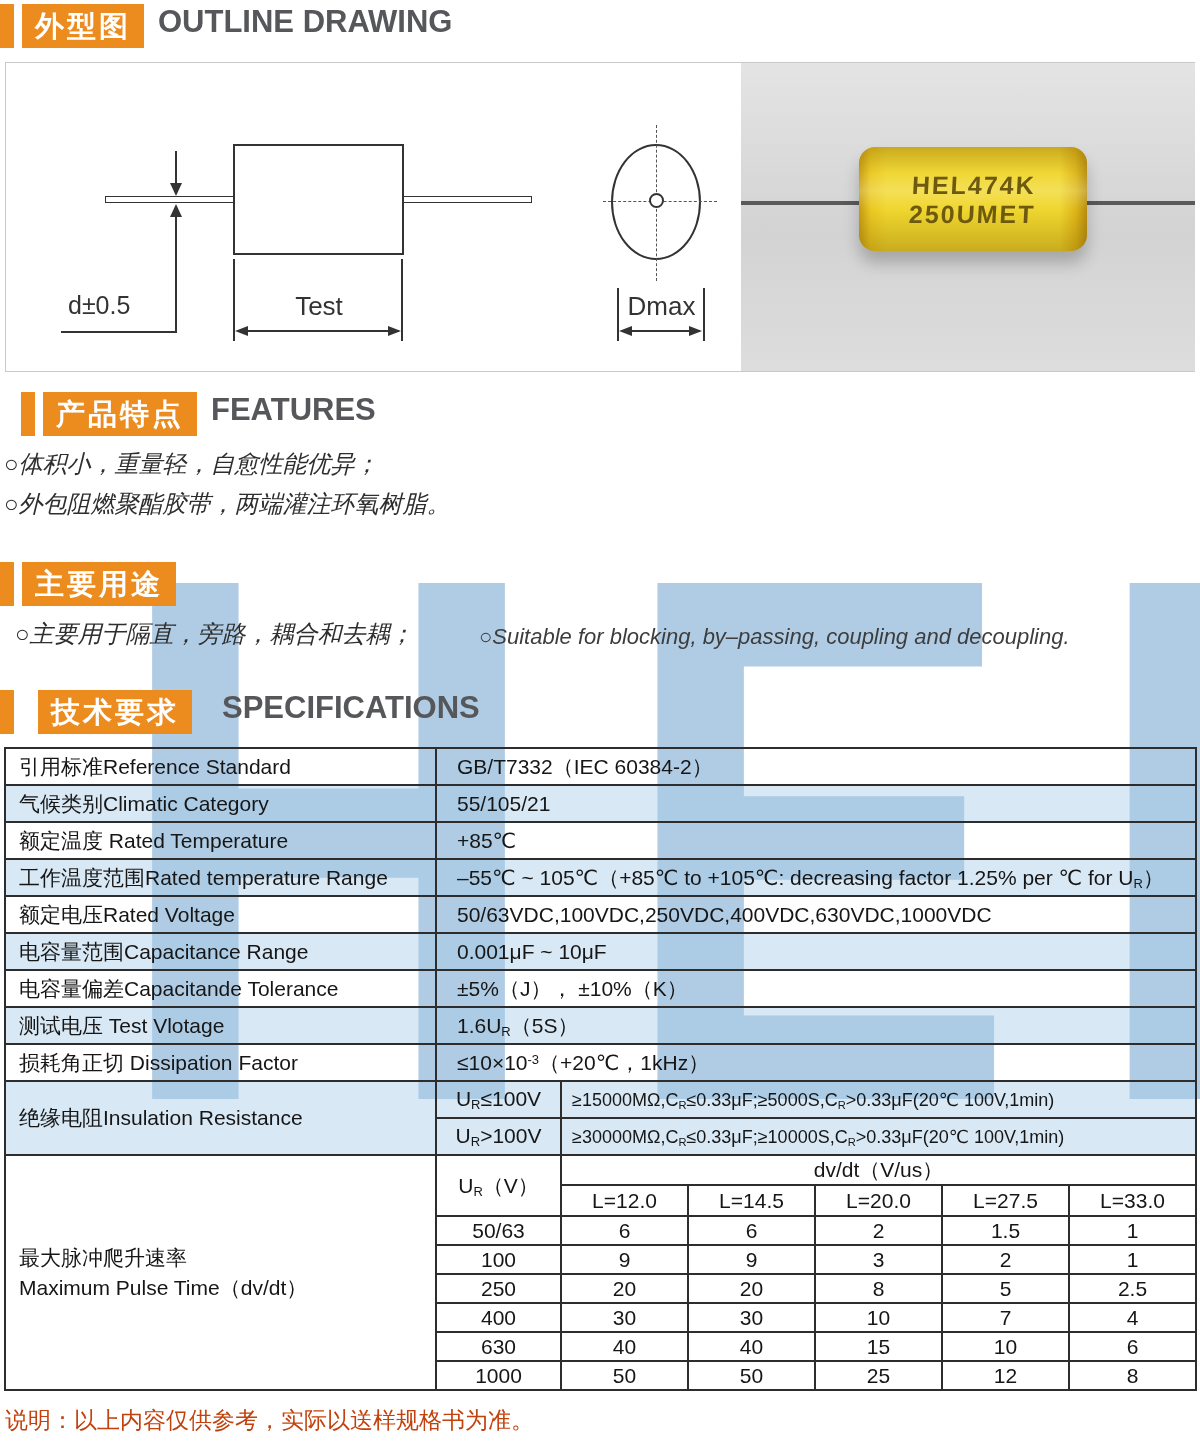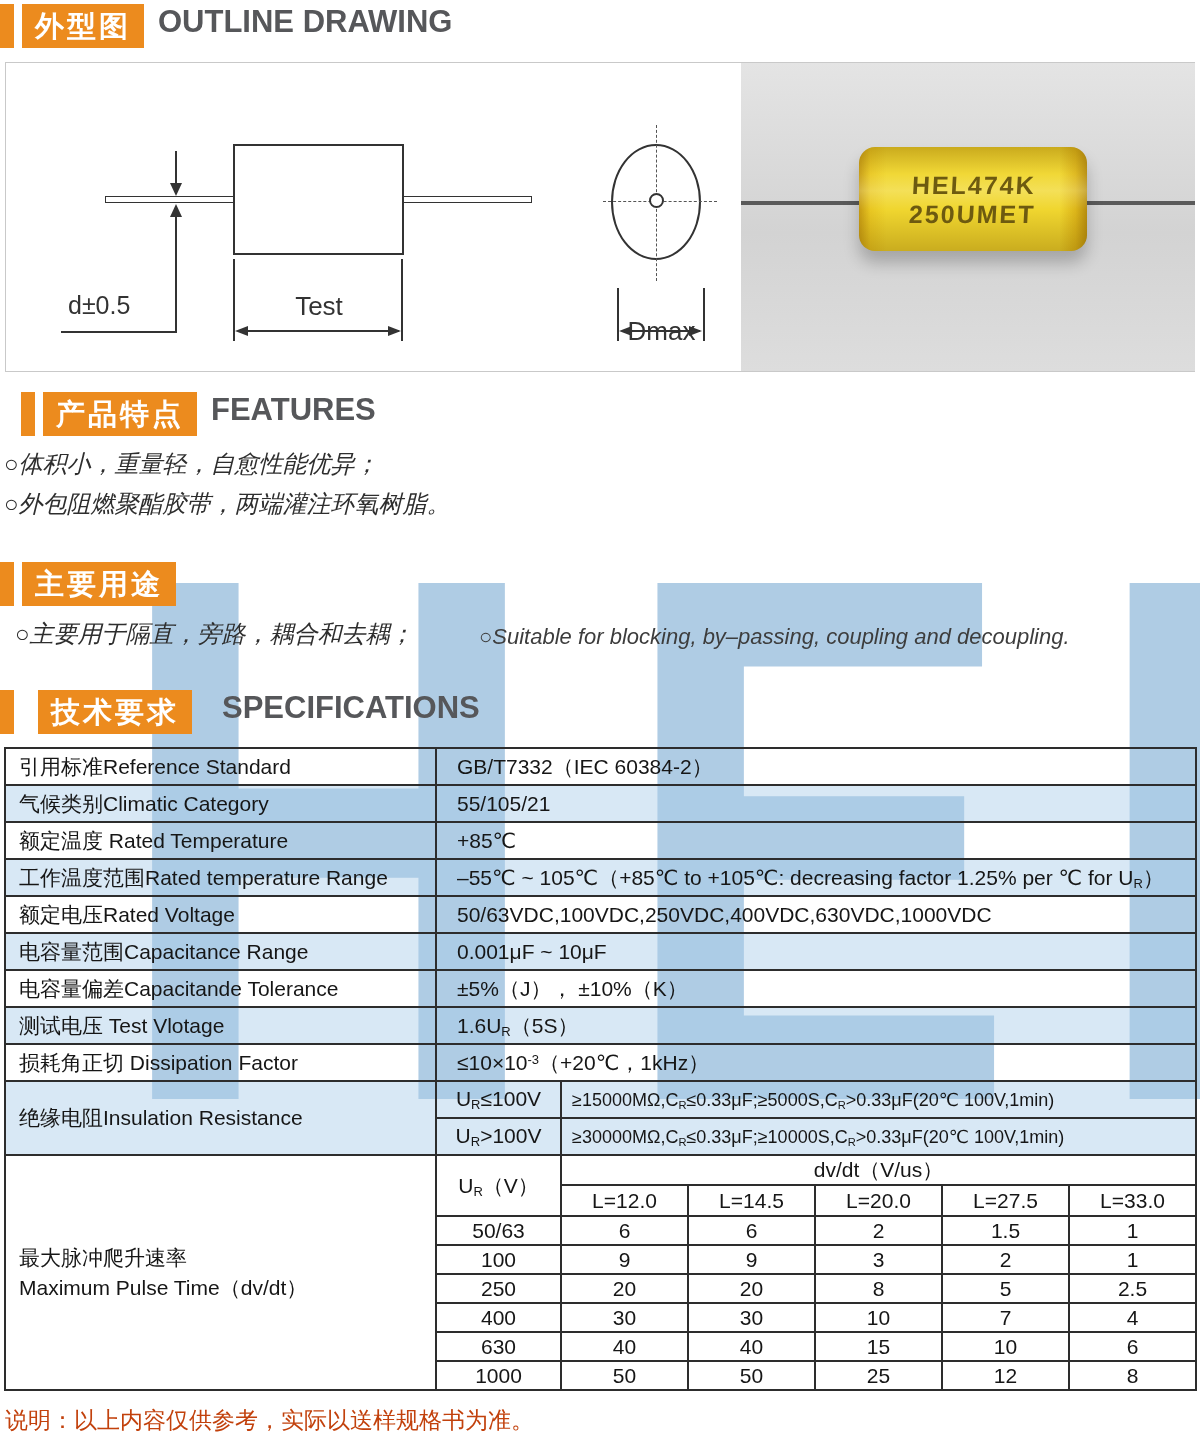--- a/index.html
+++ b/index.html
@@ -113,21 +113,21 @@
     <div class="ellipse"></div>
     <div class="cross-h"></div>
     <div class="cross-v"></div>
     <div class="hole"></div>
 
     <div class="ln" style="left:611px; top:225px; width:2px; height:53px;"></div>
     <div class="ln" style="left:697px; top:225px; width:2px; height:53px;"></div>
     <div class="ln" style="left:616px; top:267px; width:78px; height:2px;"></div>
     <div class="arr left" style="left:613px; top:263px;"></div>
     <div class="arr right" style="left:683px; top:263px;"></div>
-    <div class="dim-label" style="left:608px; top:228px; width:95px; text-align:center; font-size:26px;margin-top:25px;">Dmax</div>
+    <div class="dim-label" style="left:608px; top:228px; width:95px; text-align:center; font-size:26px;">Dmax</div>
 
     <div class="photo">
       <div class="photo-wire"></div>
       <div class="cap-photo">
         <div class="cap-marking">
           <div>HEL474K</div>
           <div>250UMET</div>
         </div>
       </div>
     </div>

